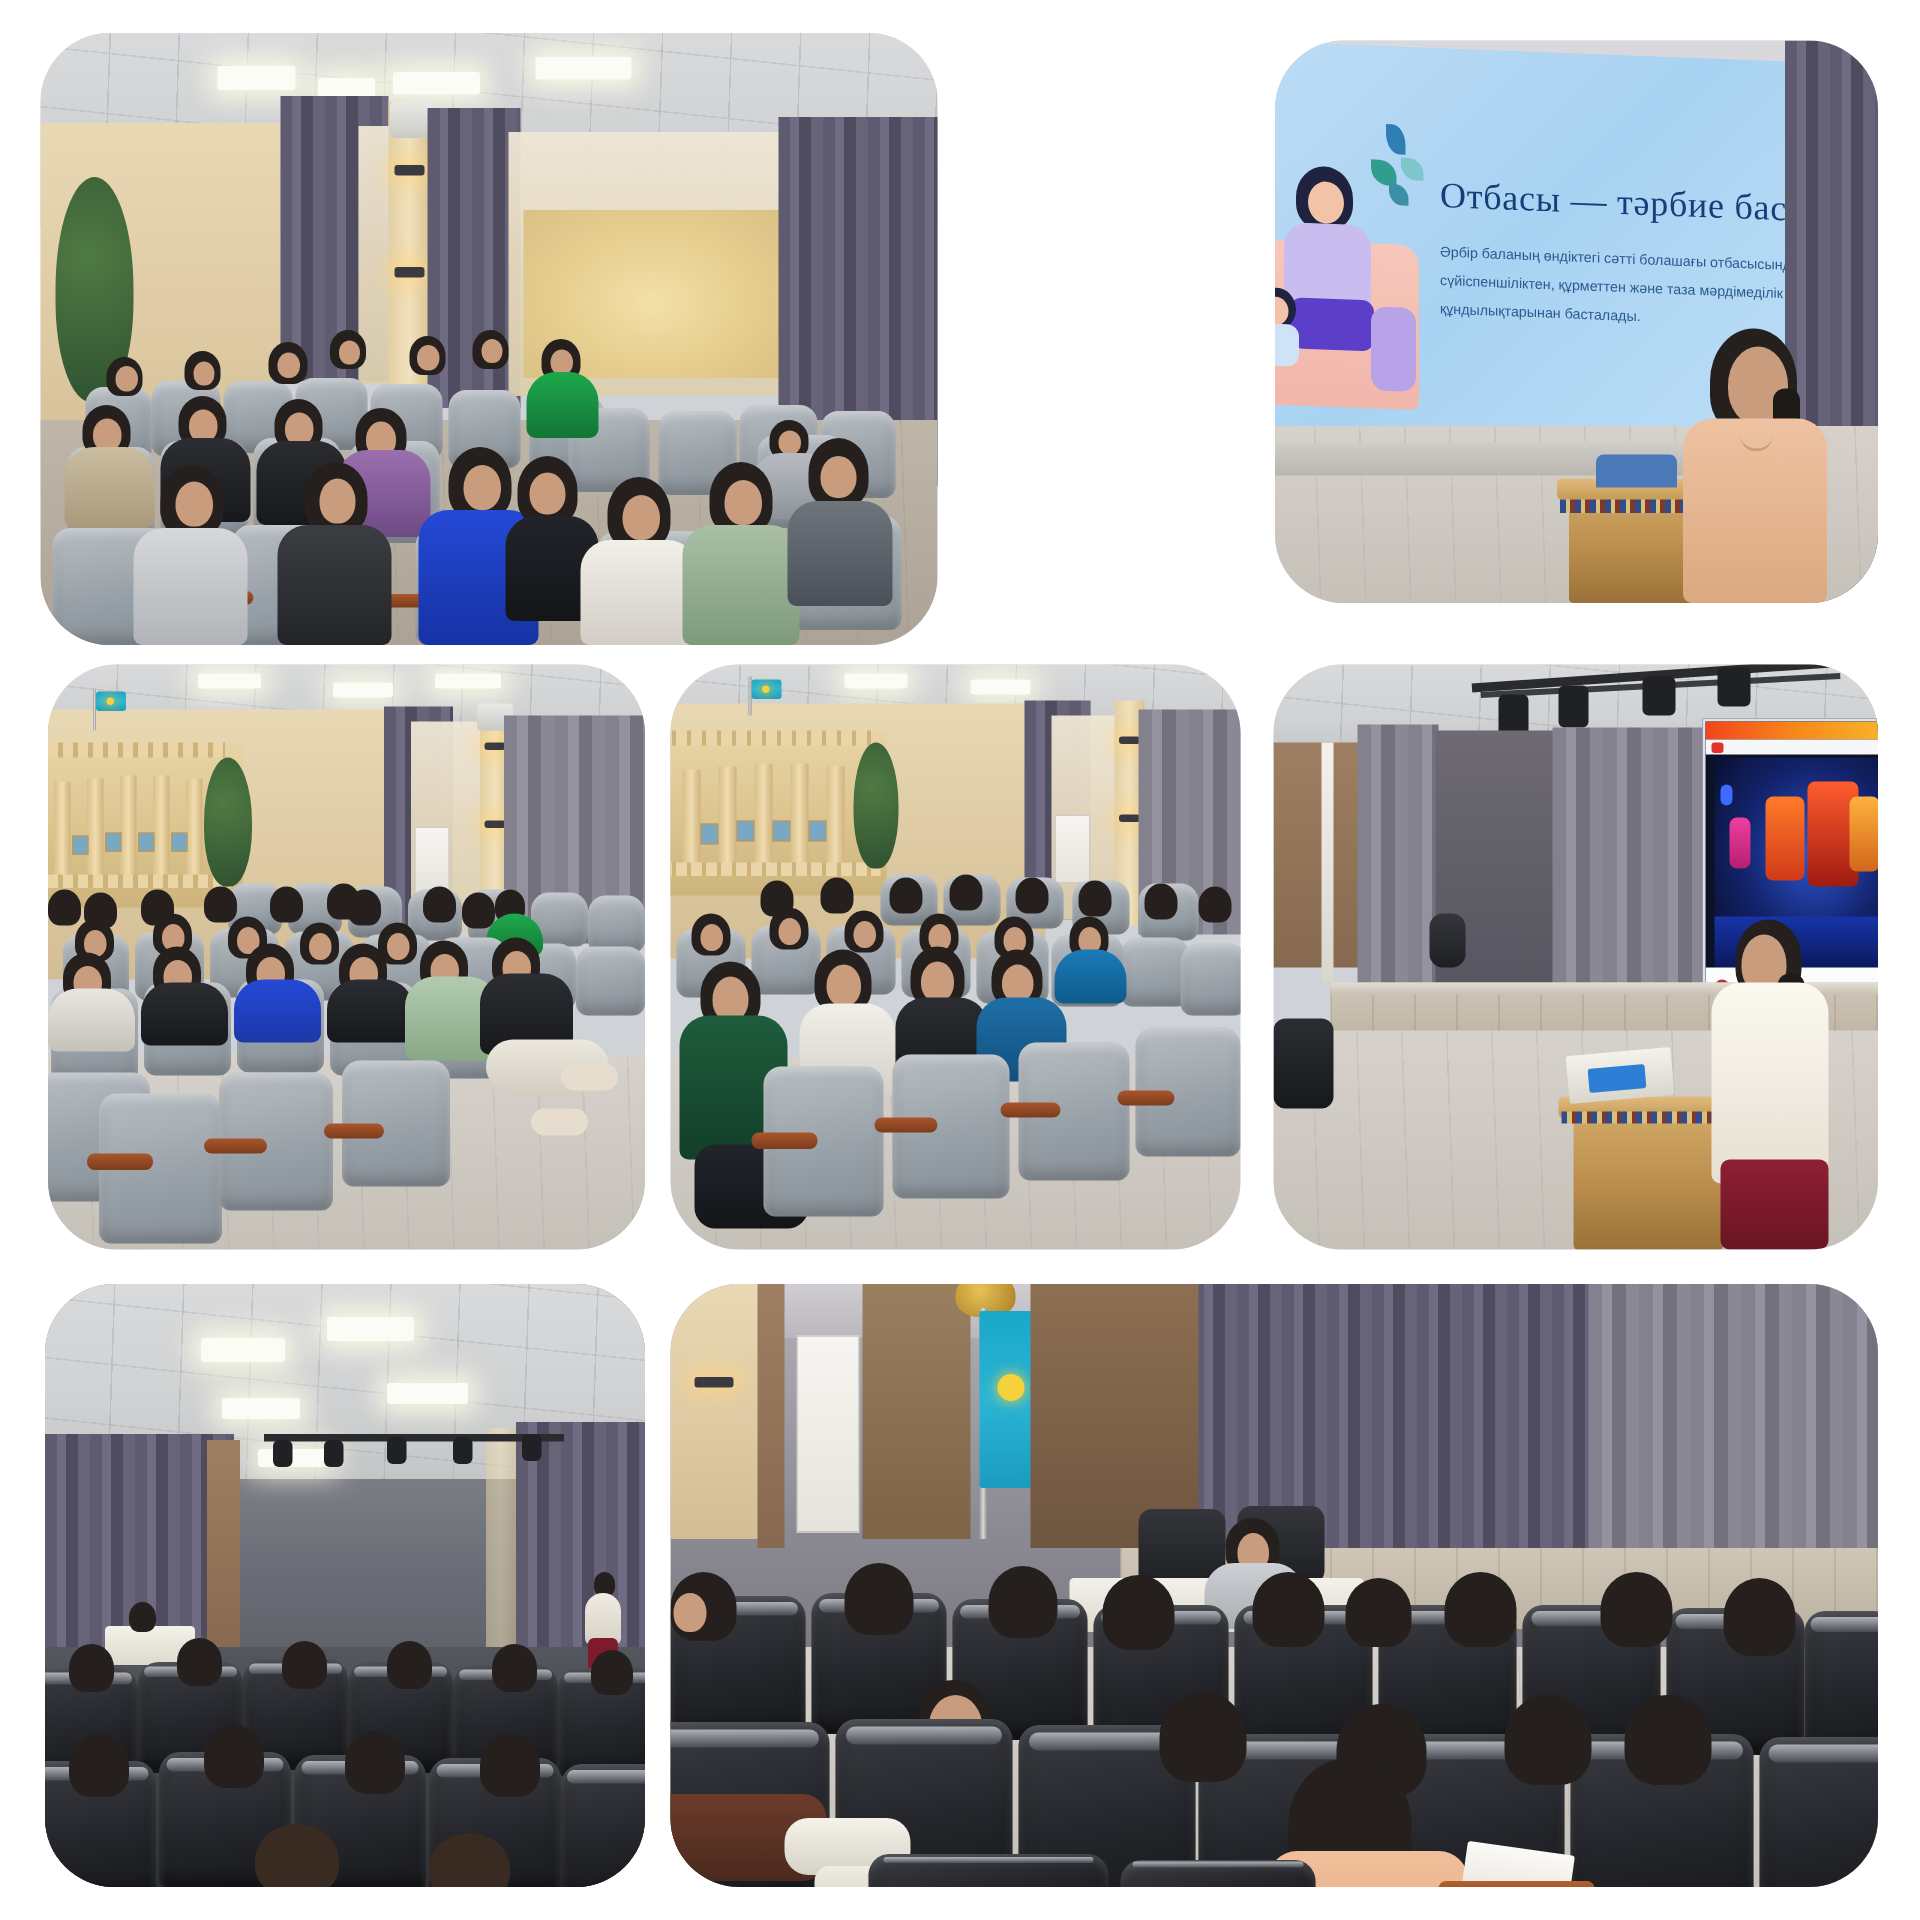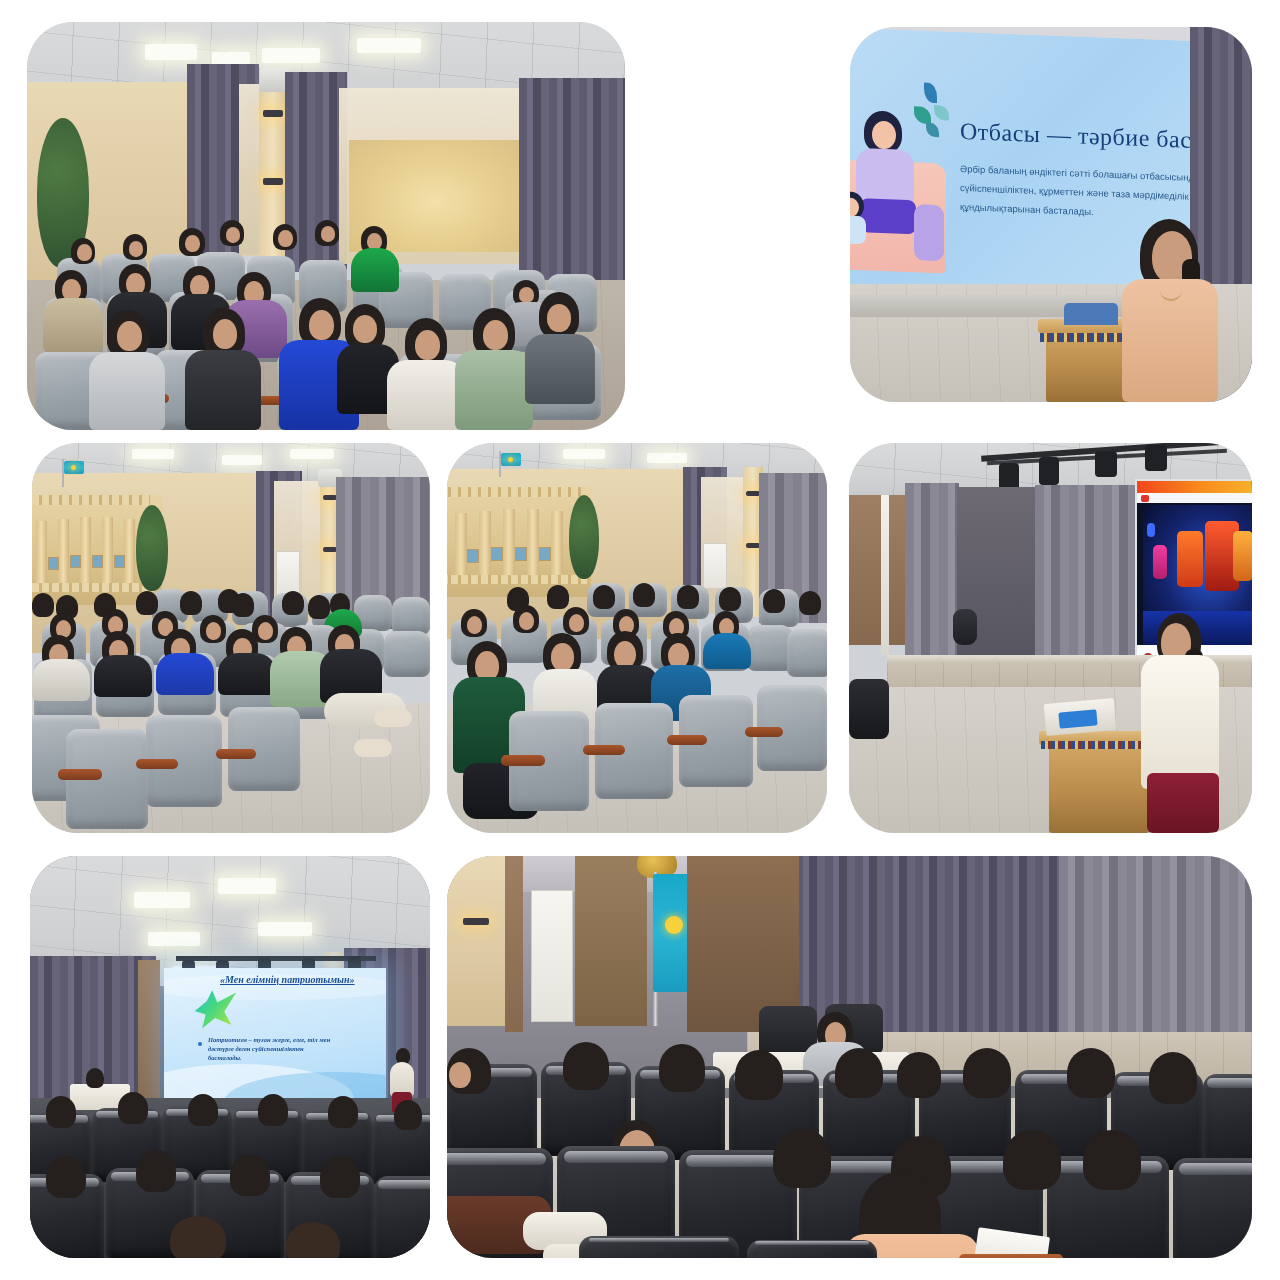--- a/index.html
+++ b/index.html
@@ -635,30 +635,20 @@
       <div class="curtain" style="right:0;top:92px;width:86px;height:162px;"></div>
       <div class="pillar" style="right:86px;top:96px;width:20px;height:156px;opacity:.55;"></div>
 
       <div class="truss" style="left:146px;top:100px;width:200px;height:5px;"></div>
       <div class="spot" style="left:152px;top:104px;width:13px;height:18px;"></div>
       <div class="spot" style="left:186px;top:104px;width:13px;height:18px;"></div>
       <div class="spot" style="left:228px;top:102px;width:13px;height:18px;"></div>
       <div class="spot" style="left:272px;top:102px;width:13px;height:18px;"></div>
       <div class="spot" style="left:318px;top:100px;width:13px;height:18px;"></div>
 
-      <div class="screen" style="left:134px;top:112px;width:222px;height:134px;box-shadow:0 0 26px 8px rgba(140,200,255,.35);">
-        <div class="slide-patriot"></div>
-        <div class="wave" style="left:-40px;top:96px;width:230px;height:70px;"></div>
-        <div class="wave2" style="left:60px;top:104px;width:220px;height:60px;"></div>
-        <div class="wave" style="left:-20px;top:6px;width:260px;height:26px;opacity:.5;"></div>
-        <div class="bird" style="left:28px;top:20px;width:46px;height:44px;"></div>
-        <div class="patriot-head" style="left:56px;top:6px;font-size:10px;text-decoration:underline;white-space:nowrap;">«Мен елімнің патриотымын»</div>
-        <div class="bullet" style="left:34px;top:74px;width:4px;height:4px;"></div>
-        <div class="patriot-text" style="left:44px;top:68px;width:130px;font-size:6.5px;">Патриотизм – туған жерге, елге, тіл мен дәстүрге деген сүйіспеншіліктен басталады.</div>
-      </div>
 
       <div class="floor" style="height:160px;background:linear-gradient(180deg,#55575f,#2e3037);"></div>
 
       <div>
         <div class="hair" style="left:366px;top:192px;width:14px;height:16px;"></div>
         <div class="body" style="left:360px;top:206px;width:24px;height:34px;background:linear-gradient(180deg,#f0ece2,#d6d1c4);"></div>
         <div class="body" style="left:362px;top:236px;width:20px;height:22px;background:#7d1b2c;border-radius:4px;"></div>
       </div>
       <div class="table" style="left:40px;top:228px;width:60px;height:26px;"></div>
       <div class="hair" style="left:56px;top:212px;width:18px;height:20px;"></div>

